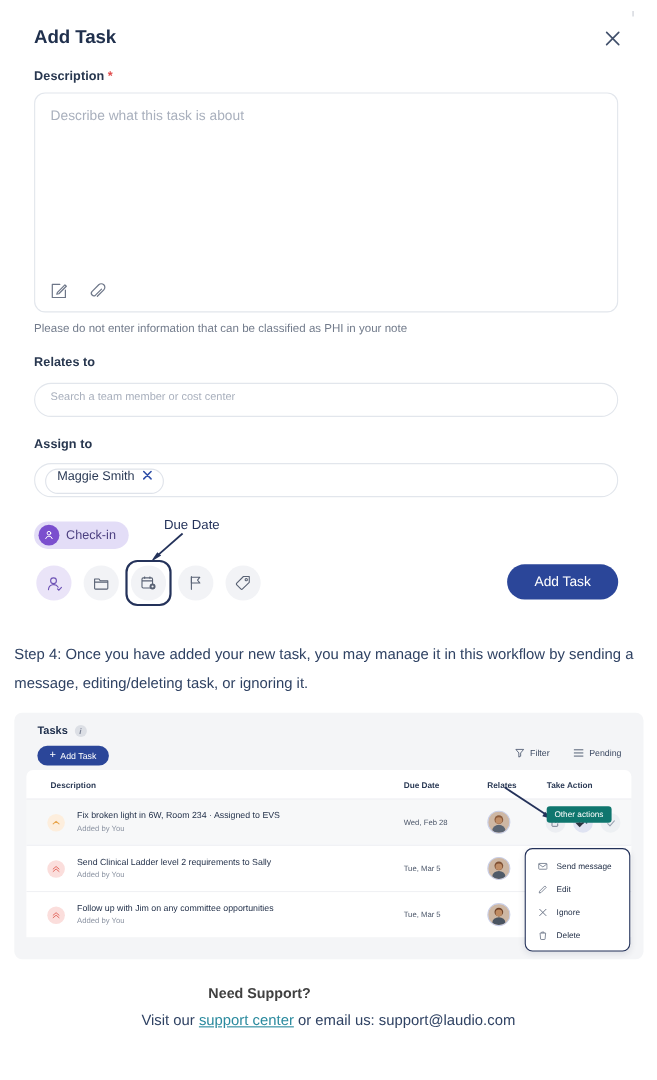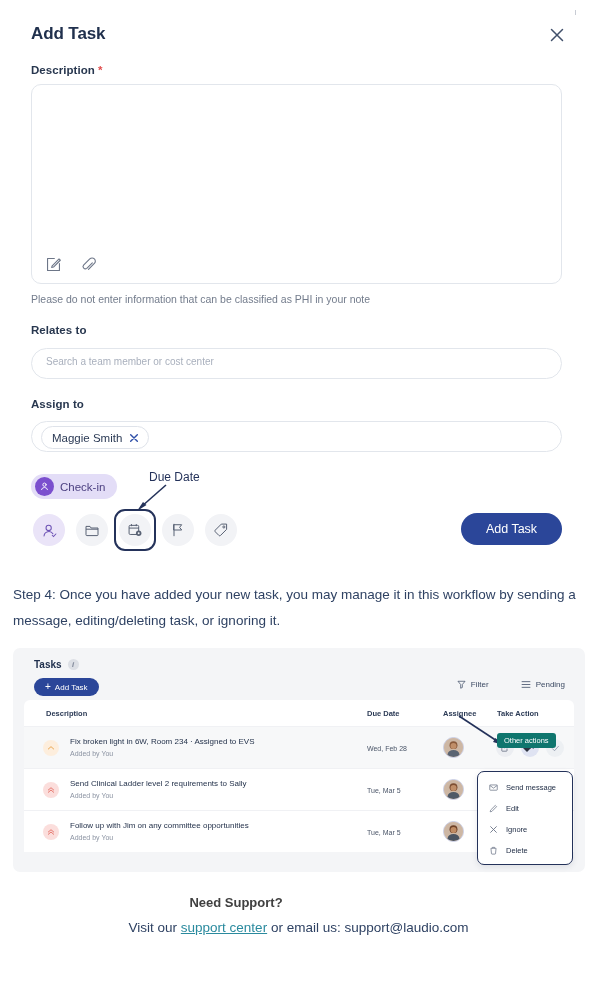--- a/index.html
+++ b/index.html
@@ -60,21 +60,21 @@
   }
 
   #lbl-assign { position: absolute; left: 31px; top: 398px; }
   .assign-box {
     position: absolute; left: 31px; top: 421px; width: 531px; height: 31px;
     border: 1px solid #e2e6ec; border-radius: 16px; background: #fff;
   }
   .chip-token {
     position: absolute; left: 9px; top: 4px; height: 23px;
     border: 1px solid #dfe3ea; border-radius: 12px; background: #fff;
-    display: flex; align-items: center; gap: 7px; padding: 0 9px 0 10px;
+    display: flex; gap: 7px; padding: 0 9px 0 10px;
   }
   .chip-token .nm { font-size: 11.5px; color: #2b3a55; }
   .chip-token .x { width: 10px; height: 10px; color: #2f4fa8; cursor: pointer; }
   .chip-token .x svg { display: block; }
 
   
   .checkin {
     position: absolute; left: 31px; top: 474px; height: 25px;
     background: #e3ddf7; border-radius: 13px;
     display: flex; align-items: center; gap: 6px; padding: 0 12px 0 4px;
@@ -137,21 +137,21 @@
     color: #7c8496; font-size: 7.5px; font-weight: bold;
     display: flex; align-items: center; justify-content: center;
     font-style: italic; cursor: pointer;
   }
   .tp-addbtn {
     position: absolute; left: 21px; top: 30px; height: 18px;
     background: #2b4699; border-radius: 9px; color: #fff; font-size: 8px;
     display: flex; align-items: center; gap: 4px; padding: 0 11px; cursor: pointer;
   }
   .tp-addbtn .plus { font-size: 10px; line-height: 1; }
-  .tp-right { position: absolute; right: 20px; top: 32px; display: flex; gap: 32px; }
+  .tp-right { position: absolute; right: 20px; top: 32px; display: flex; gap: 21px; }
   .tp-right .itm {
     display: flex; align-items: center; gap: 5px; font-size: 8px; color: #3c4a63;
     cursor: pointer;
   }
   .tp-right .itm svg { display: block; }
 
   .tbl {
     position: absolute; left: 11px; top: 52px; width: 550px;
   }
   .tbl-head {
@@ -254,20 +254,21 @@
       </svg>
     </span>
   </div>
 
   <div id="lbl-description" class="field-label">
     <span>Description</span>
     <span class="req">*</span>
   </div>
 
   <div class="textarea-box">
+    <div class="textarea-ph">Describe what this task is about</div>
     <div class="ta-tools">
       <span class="ic">
         <svg width="17" height="17" viewBox="0 0 20 20" fill="none" stroke="currentColor" stroke-width="1.3" stroke-linecap="round" stroke-linejoin="round">
           <path d="M3 3 h8 M3 3 v14 h14 v-8"></path>
           <path d="M8.5 11.5 L16.5 3.5 L18 5 L10 13 L7.8 13.4 Z"></path>
         </svg>
       </span>
       <span class="ic">
         <svg width="17" height="17" viewBox="0 0 20 20" fill="none" stroke="currentColor" stroke-width="1.3" stroke-linecap="round" stroke-linejoin="round">
           <path d="M14.5 8 L8 14.5 a2.7 2.7 0 0 1-3.8-3.8 L11.5 3.4 a3.8 3.8 0 0 1 5.4 5.4 L10 15.7"></path>
@@ -390,21 +391,21 @@
         </svg>
       </span>
       <span>Pending</span>
     </div>
   </div>
 
   <div class="tbl">
     <div class="tbl-head">
       <span class="c ch-desc">Description</span>
       <span class="c ch-due">Due Date</span>
-      <span class="c ch-asg">Assignee</span>
+      <span class="c ch-asg">Relates</span>
       <span class="c ch-act">Take Action</span>
     </div>
 
     <div class="trow alt">
       <span class="pr low">
         <svg width="8" height="8" viewBox="0 0 12 12" fill="none" stroke="currentColor" stroke-width="1.4" stroke-linecap="round" stroke-linejoin="round">
           <path d="M2 7.5 L6 4 L10 7.5"></path>
         </svg>
       </span>
       <span class="tdesc">Fix broken light in 6W, Room 234 · Assigned to EVS</span>

